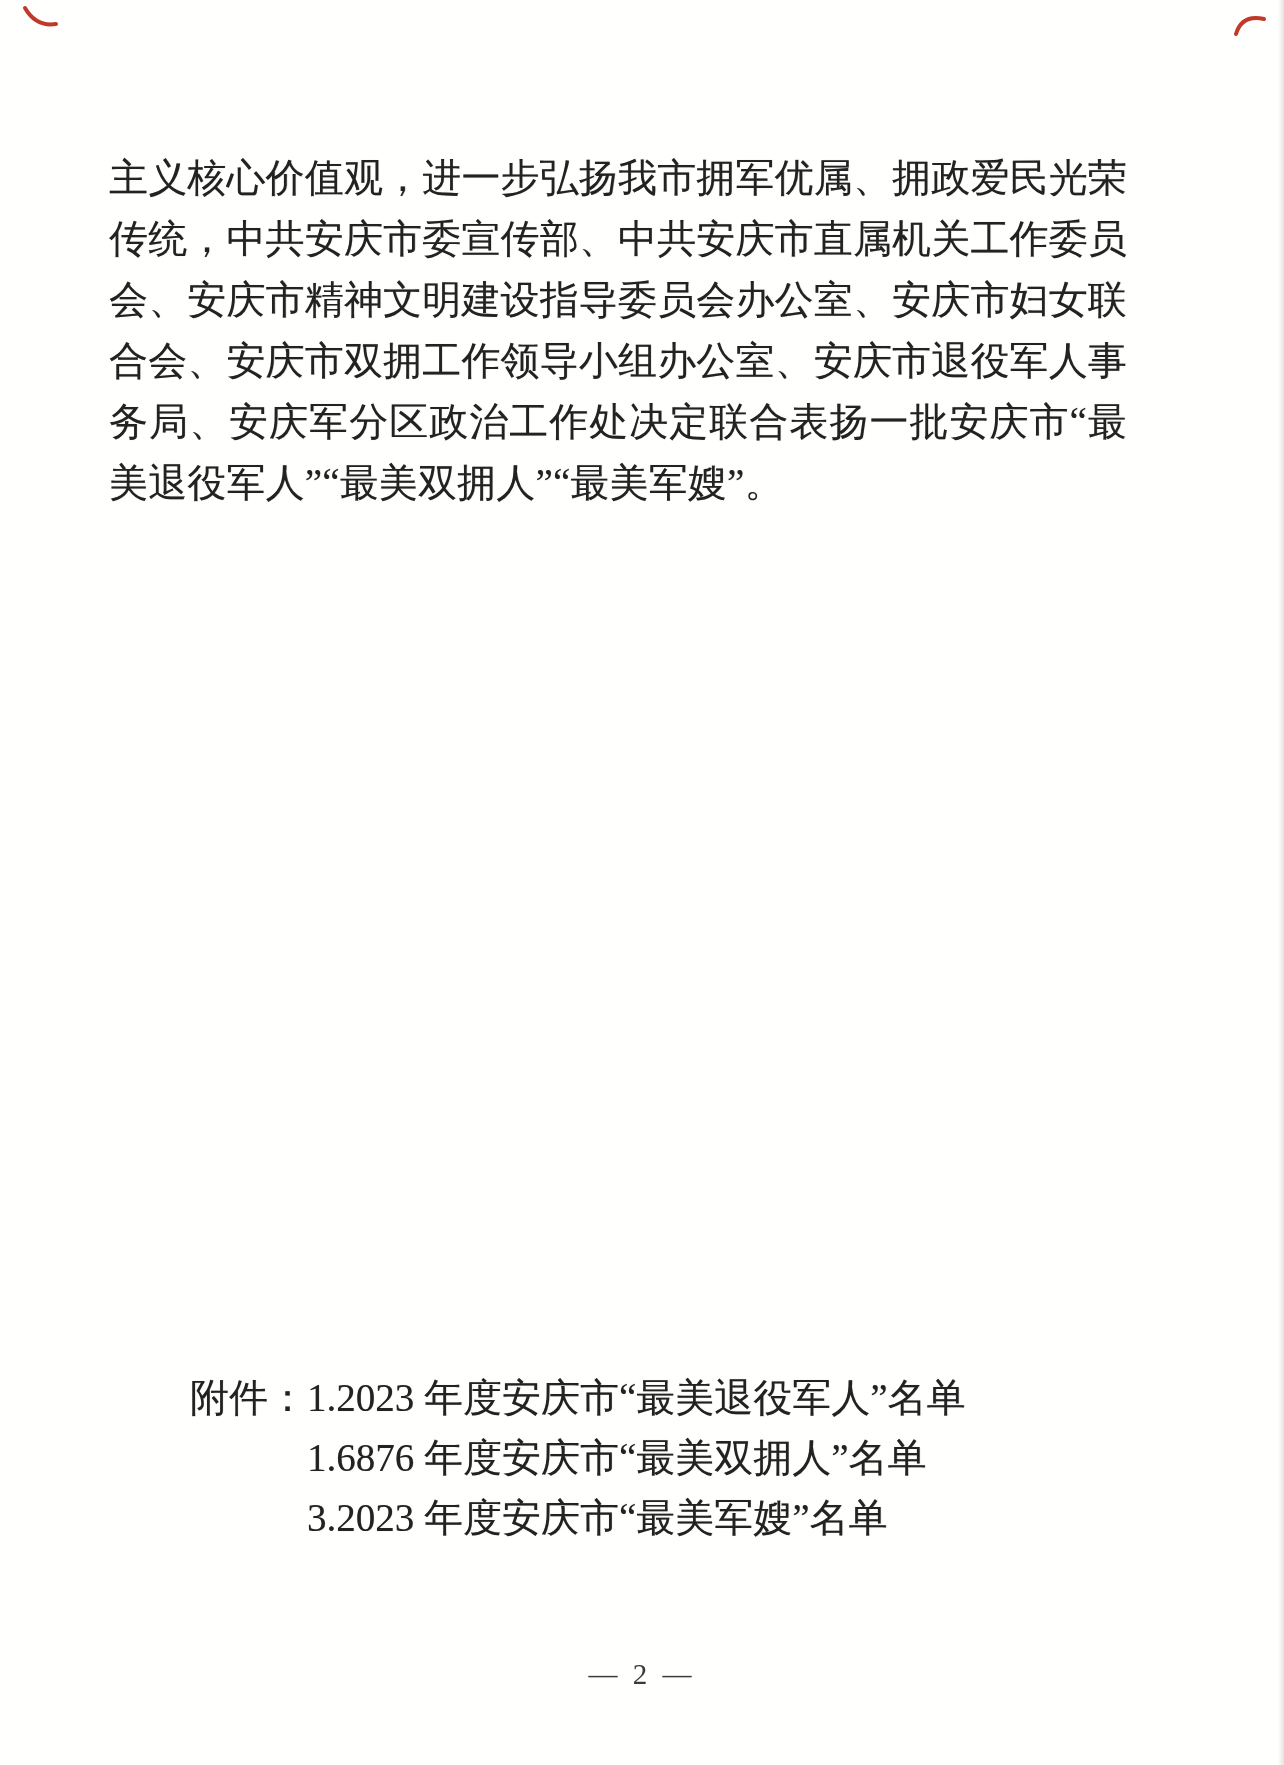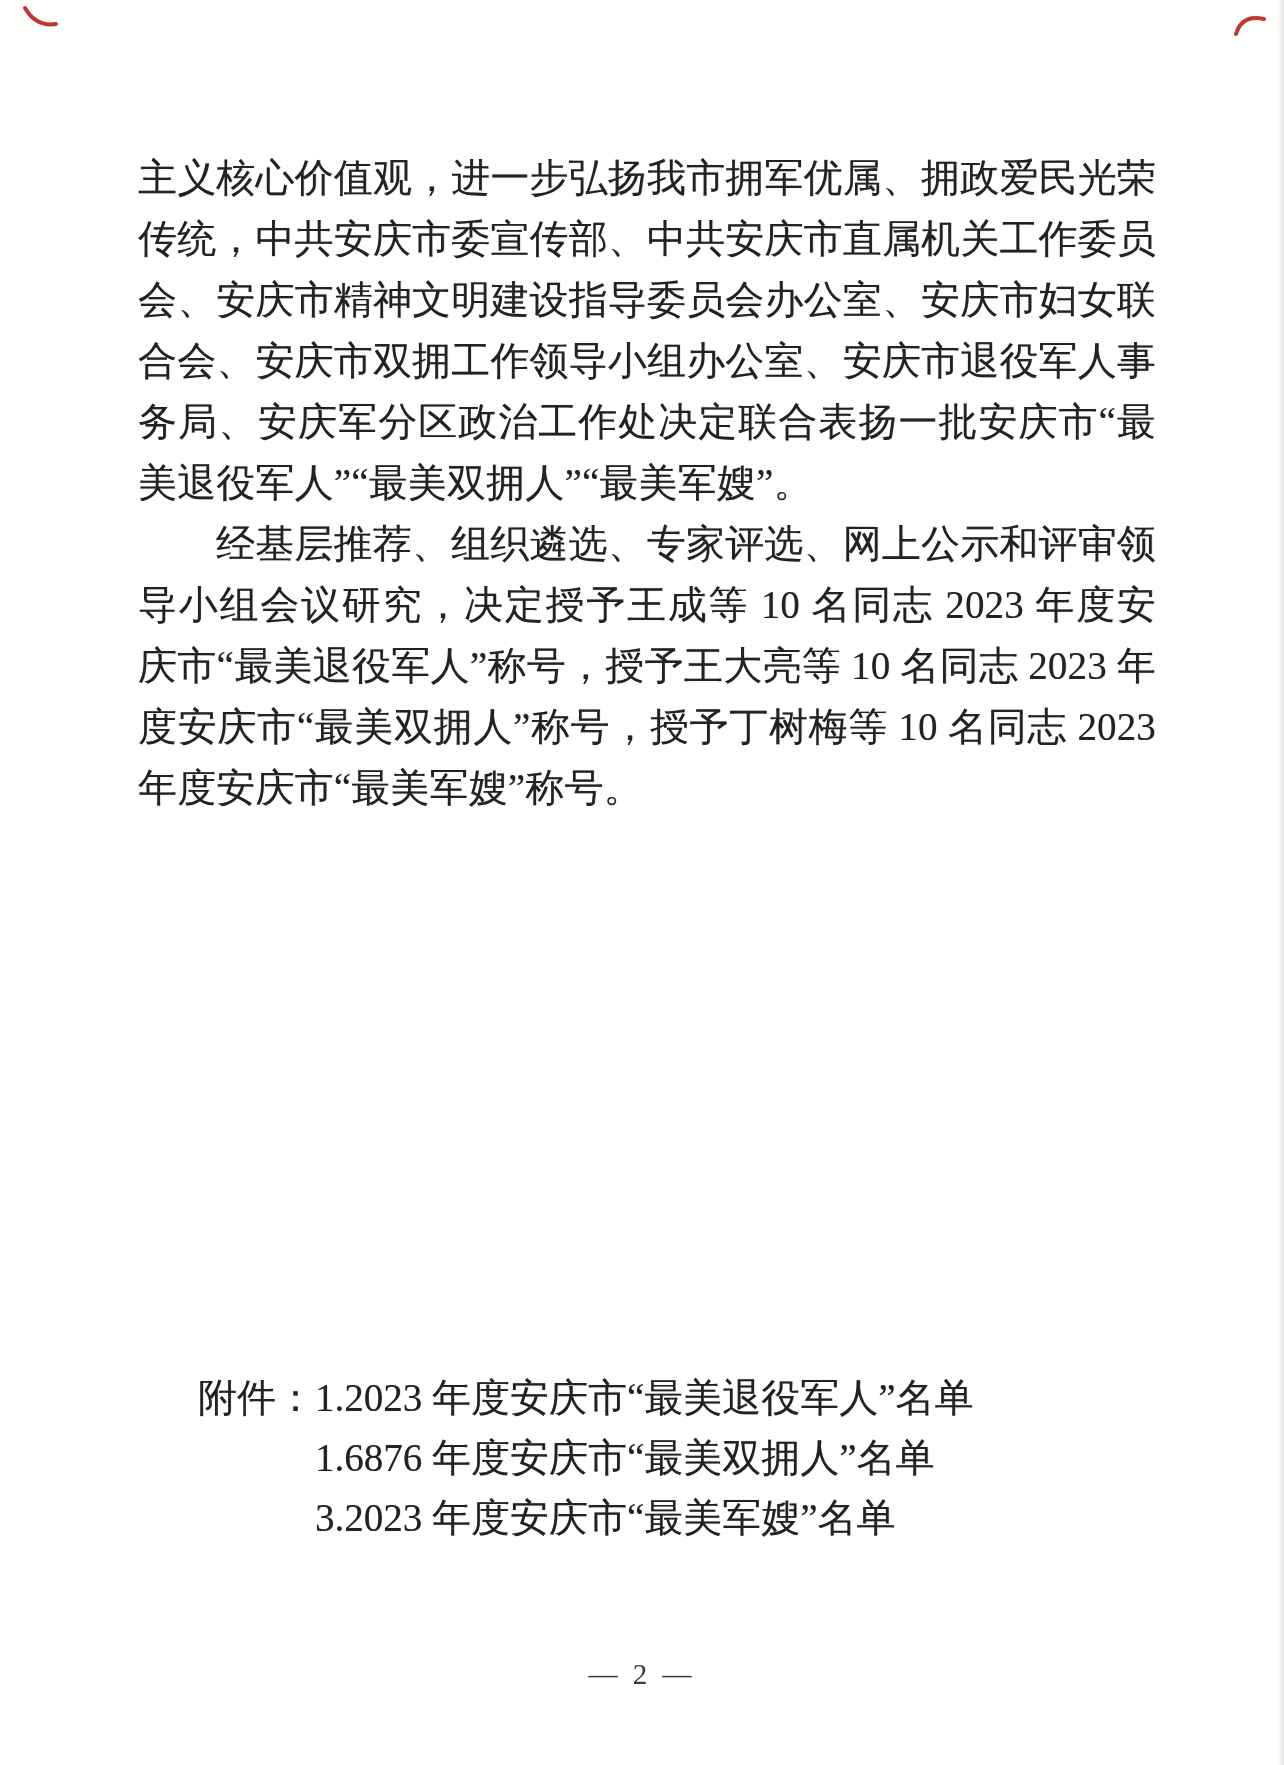--- a/index.html
+++ b/index.html
@@ -12,21 +12,21 @@
     width: 1284px;
     height: 1765px;
     background: #fffffe;
     font-family: "Liberation Serif", "DejaVu Serif", serif;
     color: #222222;
     overflow: hidden;
     text-shadow: 0.3px 0.3px 0.7px rgba(35,35,35,0.4);
   }
   .body-text {
     position: absolute;
-    left: 138px;
+    left: 109px;
     top: 147px;
     width: 1018px;
     font-size: 39px;
     line-height: 61px;
     letter-spacing: 0.15px;
     text-align: justify;
     text-justify: inter-ideograph;
   }
   .para {
     margin: 0;
@@ -39,21 +39,20 @@
     position: absolute;
     left: 190px;
     top: 1368px;
     display: flex;
     align-items: flex-start;
     font-size: 39px;
     line-height: 60px;
   }
   .att-label {
     white-space: nowrap;
-    margin-left: 8px;
   }
   .att-items {
     display: flex;
     flex-direction: column;
     font-family: Liberation Serif, serif;
   }
   .att-item {
     white-space: nowrap;
   }
   .page-number {
@@ -88,21 +87,20 @@
 
   <svg class="red-mark left" width="38" height="30" viewBox="0 0 38 30">
     <path d="M3,5 Q14,24 34,21" fill="none" stroke-width="4" stroke-linecap="round" stroke="#c0392b"></path>
   </svg>
   <svg class="red-mark right" width="38" height="32" viewBox="0 0 38 32">
     <path d="M4,24 Q10,4 32,9" fill="none" stroke-width="4" stroke-linecap="round" stroke="#c0392b"></path>
   </svg>
 
   <div class="body-text">
     <p class="para">主义核心价值观，进一步弘扬我市拥军优属、拥政爱民光荣传统，中共安庆市委宣传部、中共安庆市直属机关工作委员会、安庆市精神文明建设指导委员会办公室、安庆市妇女联合会、安庆市双拥工作领导小组办公室、安庆市退役军人事务局、安庆军分区政治工作处决定联合表扬一批安庆市“最美退役军人”“最美双拥人”“最美军嫂”。</p>
-    <p class="para indent">经基层推荐、组织遴选、专家评选、网上公示和评审领导小组会议研究，决定授予王成等 10 名同志 2023 年度安庆市“最美退役军人”称号，授予王大亮等 10 名同志 2023 年度安庆市“最美双拥人”称号，授予丁树梅等 10 名同志 2023 年度安庆市“最美军嫂”称号。</p>
   </div>
 
   <div class="attachments">
     <div class="att-label">附件：</div>
     <div class="att-items">
       <div class="att-item">1.2023 年度安庆市“最美退役军人”名单</div>
       <div class="att-item">1.6876 年度安庆市“最美双拥人”名单</div>
       <div class="att-item">3.2023 年度安庆市“最美军嫂”名单</div>
     </div>
   </div>

